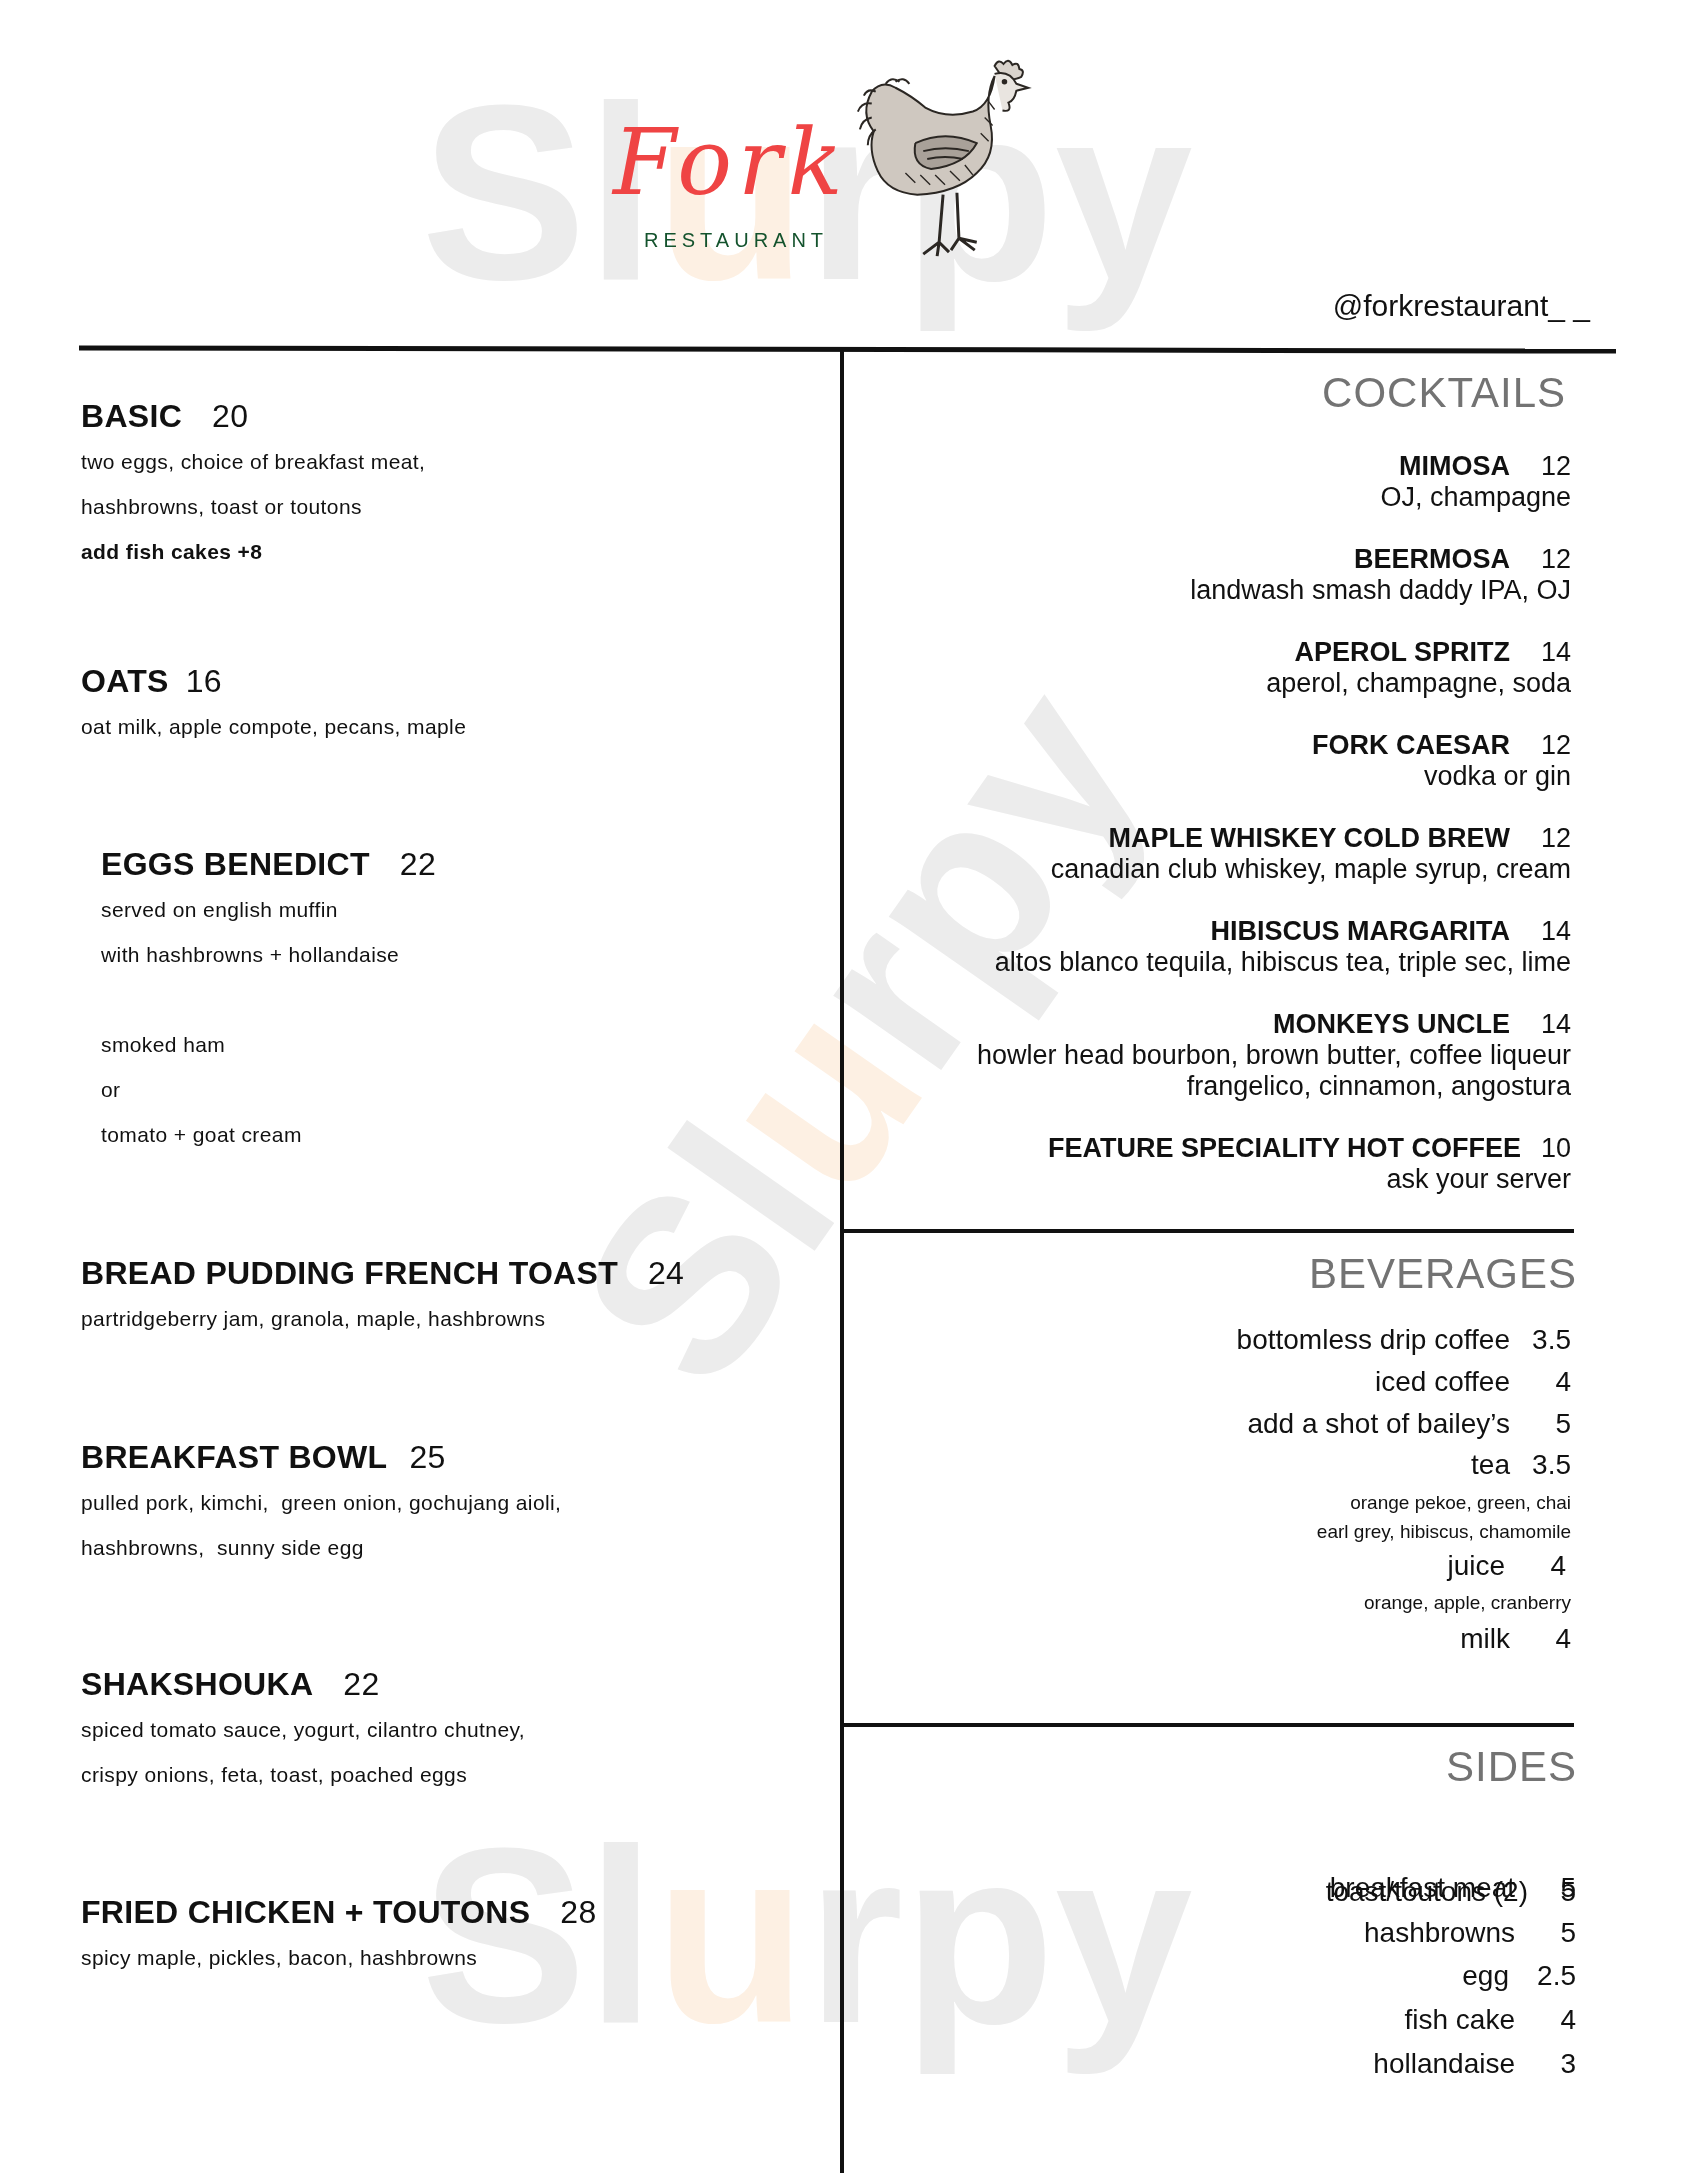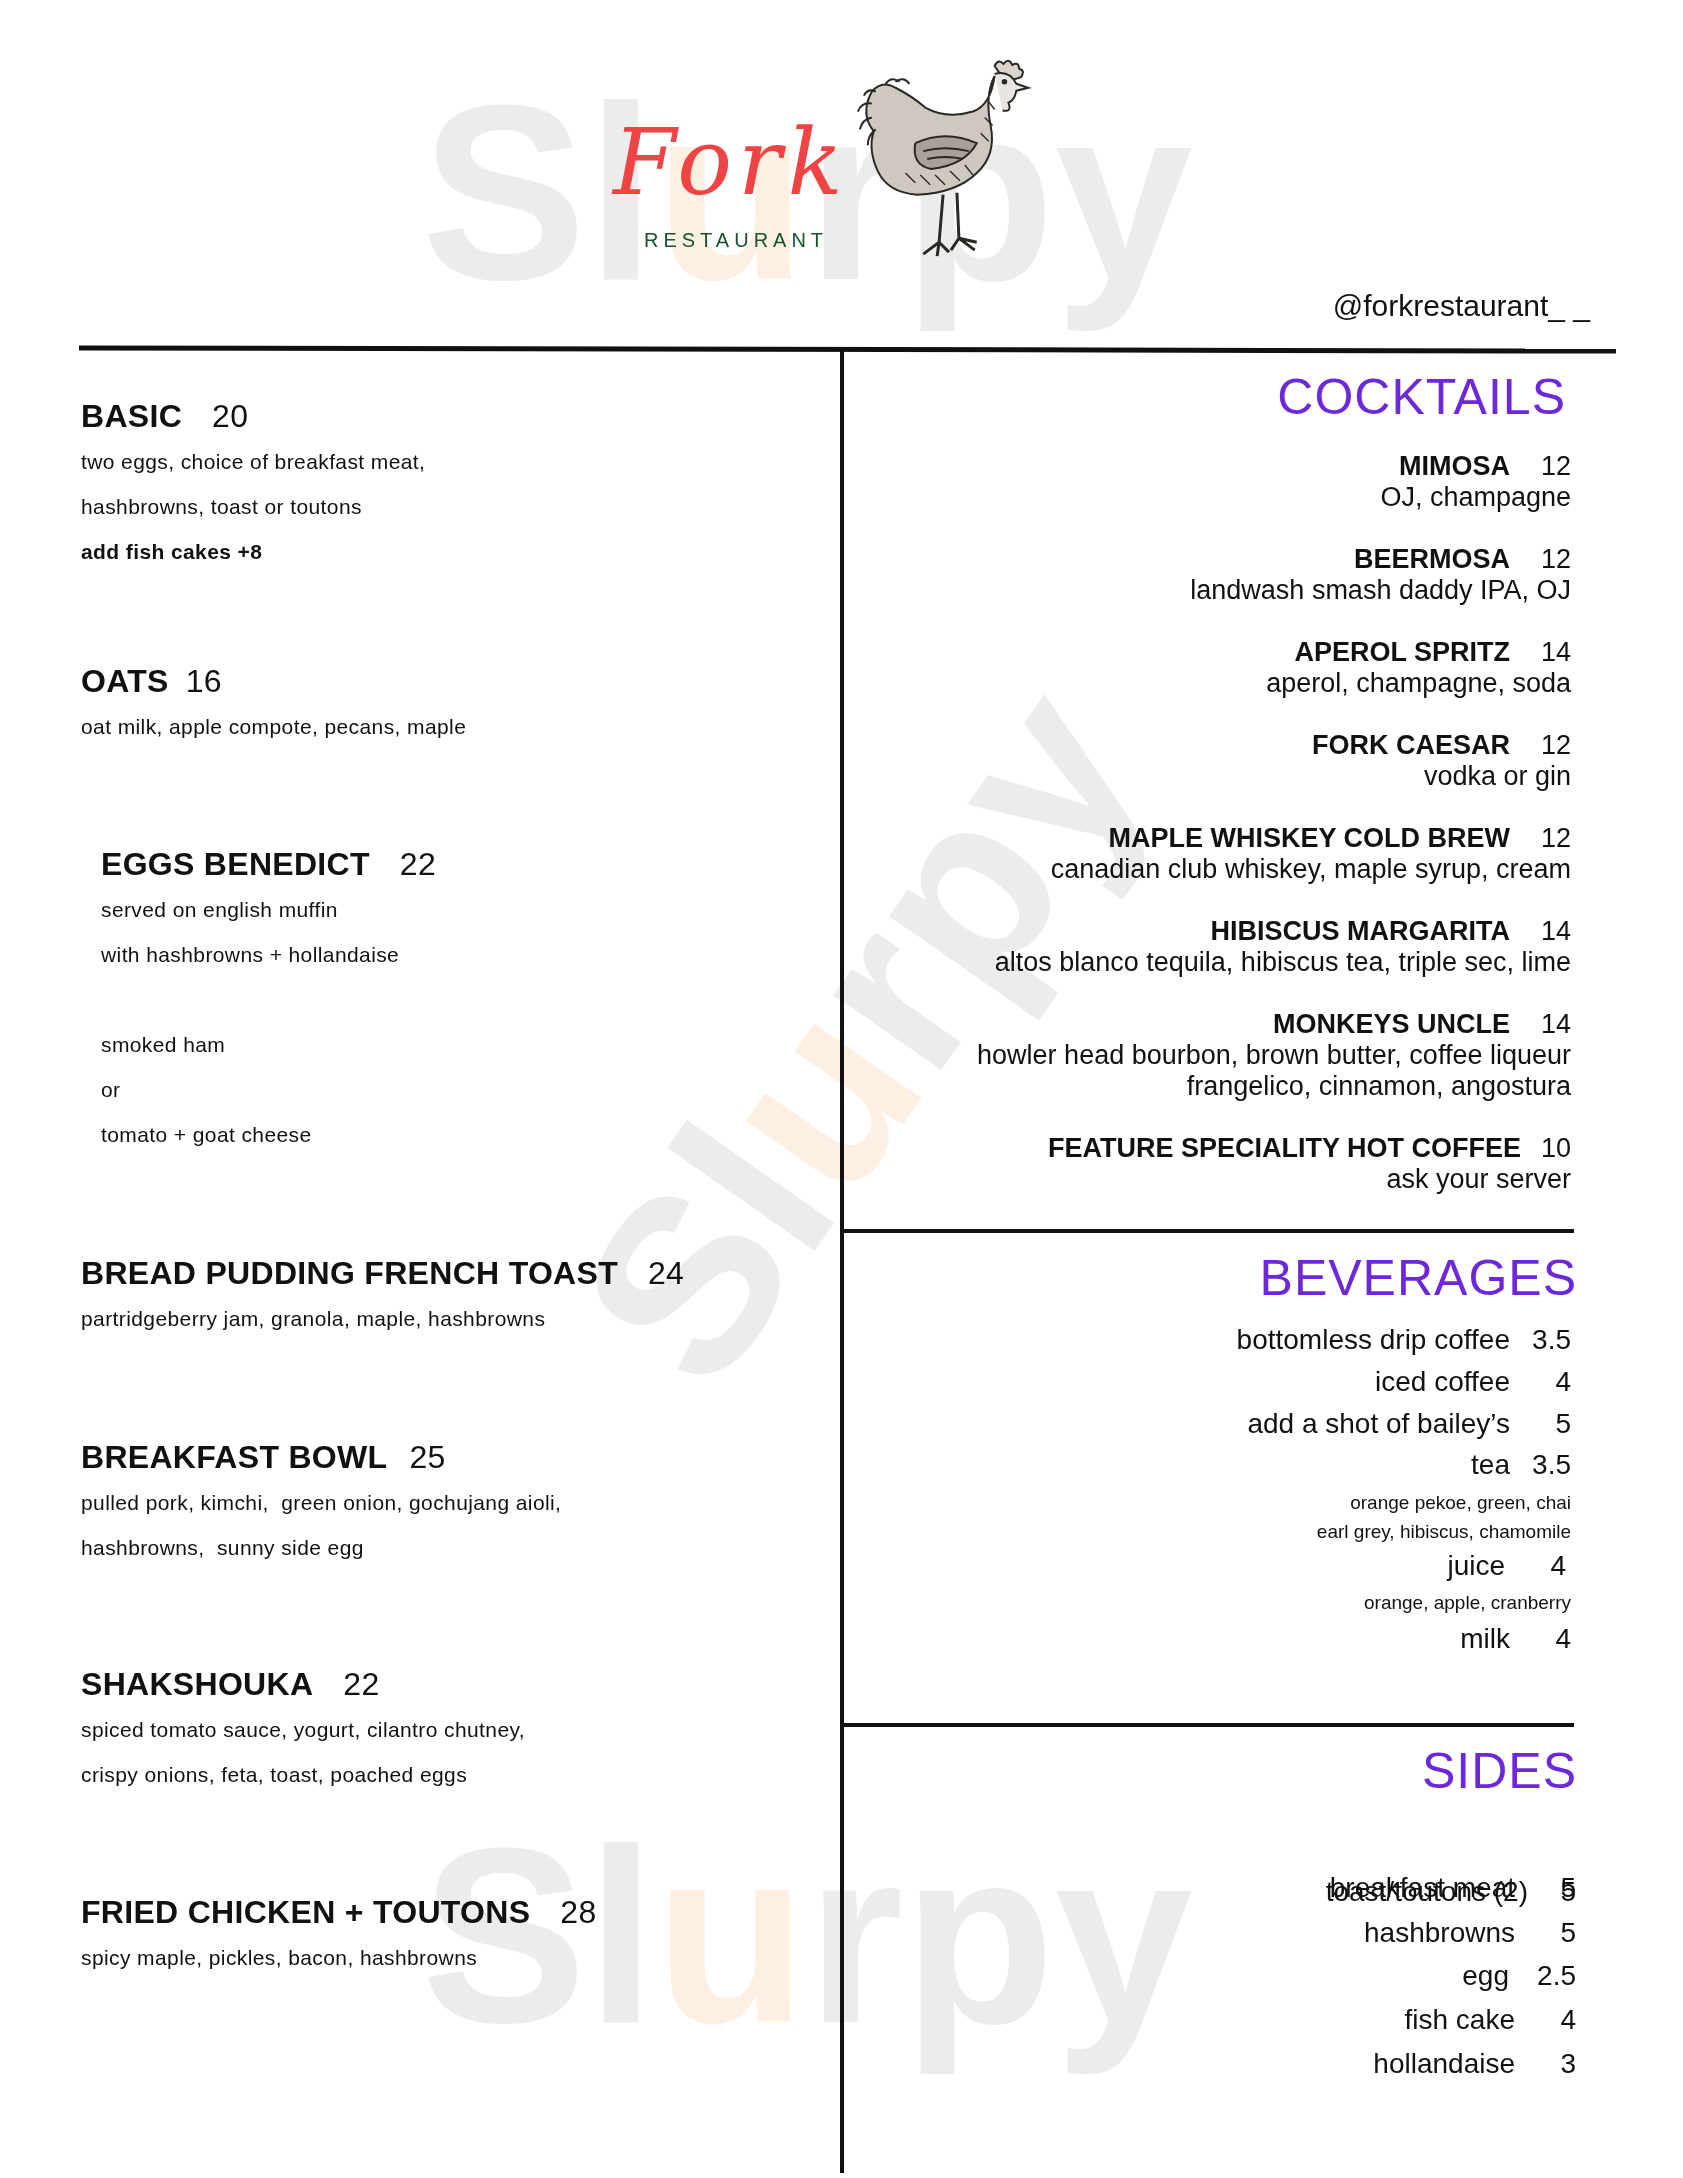--- a/index.html
+++ b/index.html
@@ -15,21 +15,21 @@
   .handle { position:absolute; right:93px; top:289px; font-size:30px; color:#111; text-align:right; }
   .hline { position:absolute; background:#111; }
   .vline { position:absolute; background:#111; }
   
   .left { position:absolute; left:81px; width:752px; }
   .mi { position:absolute; left:0; }
   .mi .t { font-size:32px; font-weight:bold; line-height:45px; letter-spacing:0.3px; white-space:nowrap; }
   .mi .t .p { font-weight:normal; margin-left:30px; }
   .mi .d { font-size:21px; line-height:45px; white-space:nowrap; letter-spacing:0.4px; }
   .mi .d.b { font-weight:bold; }
-  .sec-title { position:absolute; right:117px; font-size:50px; line-height:1; letter-spacing:1px; color:#6d28d9; }
+  .sec-title { position:absolute; right:117px; font-size:42px; line-height:1; letter-spacing:1px; color:#737373; }
   .ck { position:absolute; right:112px; text-align:right; white-space:nowrap; }
   .ck .n { font-size:27px; font-weight:bold; line-height:31px; }
   .ck .n .p { font-weight:normal; display:inline-block; width:61px; text-align:right; }
   .ck .d { font-size:27px; line-height:31px; }
   .bv { position:absolute; right:112px; white-space:nowrap; font-size:28px; line-height:42px; text-align:right; }
   .bv .p { display:inline-block; width:61px; text-align:right; }
   .bv-small { position:absolute; right:112px; white-space:nowrap; font-size:19px; line-height:29px; text-align:right; }
   .sd { position:absolute; right:107px; white-space:nowrap; font-size:28px; line-height:44px; text-align:right; }
   .sd .p { display:inline-block; width:61px; text-align:right; }
 </style>
@@ -93,21 +93,21 @@
     <div class="d">oat milk, apple compote, pecans, maple</div>
   </div>
 
   <div class="mi" style="top:842px;margin-left:20px;">
     <div class="t"><span>EGGS BENEDICT</span><span class="p">22</span></div>
     <div class="d">served on english muffin</div>
     <div class="d">with hashbrowns + hollandaise</div>
     <div class="d" style="height:45px;"></div>
     <div class="d">smoked ham</div>
     <div class="d">or</div>
-    <div class="d">tomato + goat cheese</div>
+    <div class="d">tomato + goat cream</div>
   </div>
 
   <div class="mi" style="top:1251px;">
     <div class="t"><span>BREAD PUDDING FRENCH TOAST</span><span class="p">24</span></div>
     <div class="d">partridgeberry jam, granola, maple, hashbrowns</div>
   </div>
 
   <div class="mi" style="top:1435px;">
     <div class="t"><span>BREAKFAST BOWL</span><span class="p" style="margin-left:22px;">25</span></div>
     <div class="d" style="white-space:pre;">pulled pork, kimchi,  green onion, gochujang aioli,</div>

